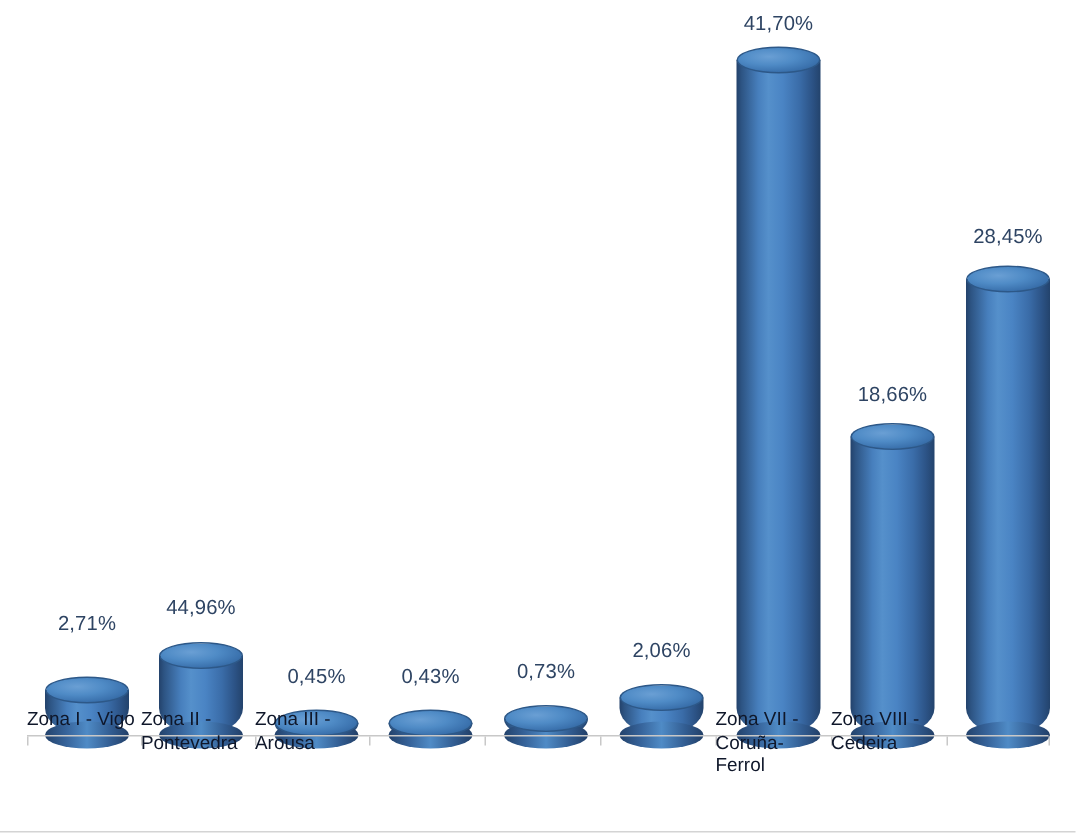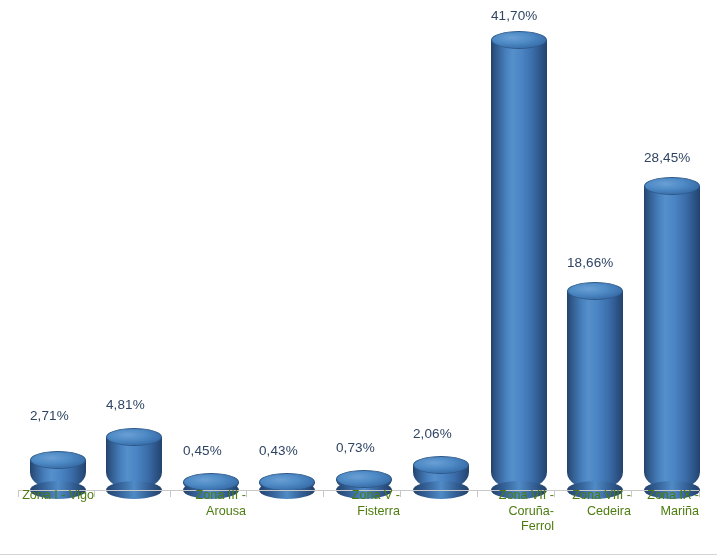--- a/index.html
+++ b/index.html
@@ -90,31 +90,32 @@
       #3b72ae 70%,
       #2d5888 100%);
     border:1px solid #2c5party;
     border:1px solid #2d5888;
     box-sizing:border-box;
   }
   .data-label{
     position:absolute;
     font-size:13.5px;
     color:#2e4463;
+    text-align:center;
     white-space:nowrap;
     letter-spacing:0.1px;
   }
   .cat-label{
     position:absolute;
     font-size:12.6px;
     line-height:15.5px;
-    color:#4d7c0f;
-    text-align:right;
+    color:#0f172a;
+    text-align:left;
     white-space:pre-line;
-    top:488px;
+    top:472px;
   }
 </style>
 </head>
 <body>
 
 <div id="chart-root">
 
   <div id="plot-area">
 
     <div class="bar" style="left:30px; width:56px; top:451px; height:39px;">
@@ -165,21 +166,21 @@
       <div class="bar-top"></div>
     </div>
 
     <div class="bar" style="left:644px; width:56px; top:177px; height:313px;">
       <div class="bar-body"></div>
       <div class="bar-bottom"></div>
       <div class="bar-top"></div>
     </div>
 
     <div class="data-label" style="left:30px; width:56px; top:408px;">2,71%</div>
-    <div class="data-label" style="left:106px; width:56px; top:397px;">4,81%</div>
+    <div class="data-label" style="left:106px; width:56px; top:397px;">44,96%</div>
     <div class="data-label" style="left:183px; width:56px; top:443px;">0,45%</div>
     <div class="data-label" style="left:259px; width:56px; top:443px;">0,43%</div>
     <div class="data-label" style="left:336px; width:56px; top:440px;">0,73%</div>
     <div class="data-label" style="left:413px; width:56px; top:426px;">2,06%</div>
     <div class="data-label" style="left:491px; width:56px; top:8px;">41,70%</div>
     <div class="data-label" style="left:567px; width:56px; top:255px;">18,66%</div>
     <div class="data-label" style="left:644px; width:56px; top:150px;">28,45%</div>
 
     <div id="category-axis-line"></div>
     <div class="axis-tick" style="left:18px;"></div>
@@ -188,26 +189,24 @@
     <div class="axis-tick" style="left:246px;"></div>
     <div class="axis-tick" style="left:323px;"></div>
     <div class="axis-tick" style="left:400px;"></div>
     <div class="axis-tick" style="left:477px;"></div>
     <div class="axis-tick" style="left:554px;"></div>
     <div class="axis-tick" style="left:631px;"></div>
     <div class="axis-tick" style="left:699px;"></div>
   </div>
 
   <div class="cat-label" style="left:18px; width:76px;">Zona I - Vigo</div>
+  <div class="cat-label" style="left:94px; width:76px;">Zona II -
+Pontevedra</div>
   <div class="cat-label" style="left:170px; width:76px;">Zona III -
 Arousa</div>
-  <div class="cat-label" style="left:323px; width:77px;">Zona V -
-Fisterra</div>
   <div class="cat-label" style="left:554px; width:77px;">Zona VIII -
 Cedeira</div>
   <div class="cat-label" style="left:477px; width:77px;">Zona VII -
 Coruña-
 Ferrol</div>
-  <div class="cat-label" style="left:631px; width:68px;">Zona IX -
-Mariña</div>
 
   <div id="bottom-border"></div>
 </div>
 
 </body></html>

